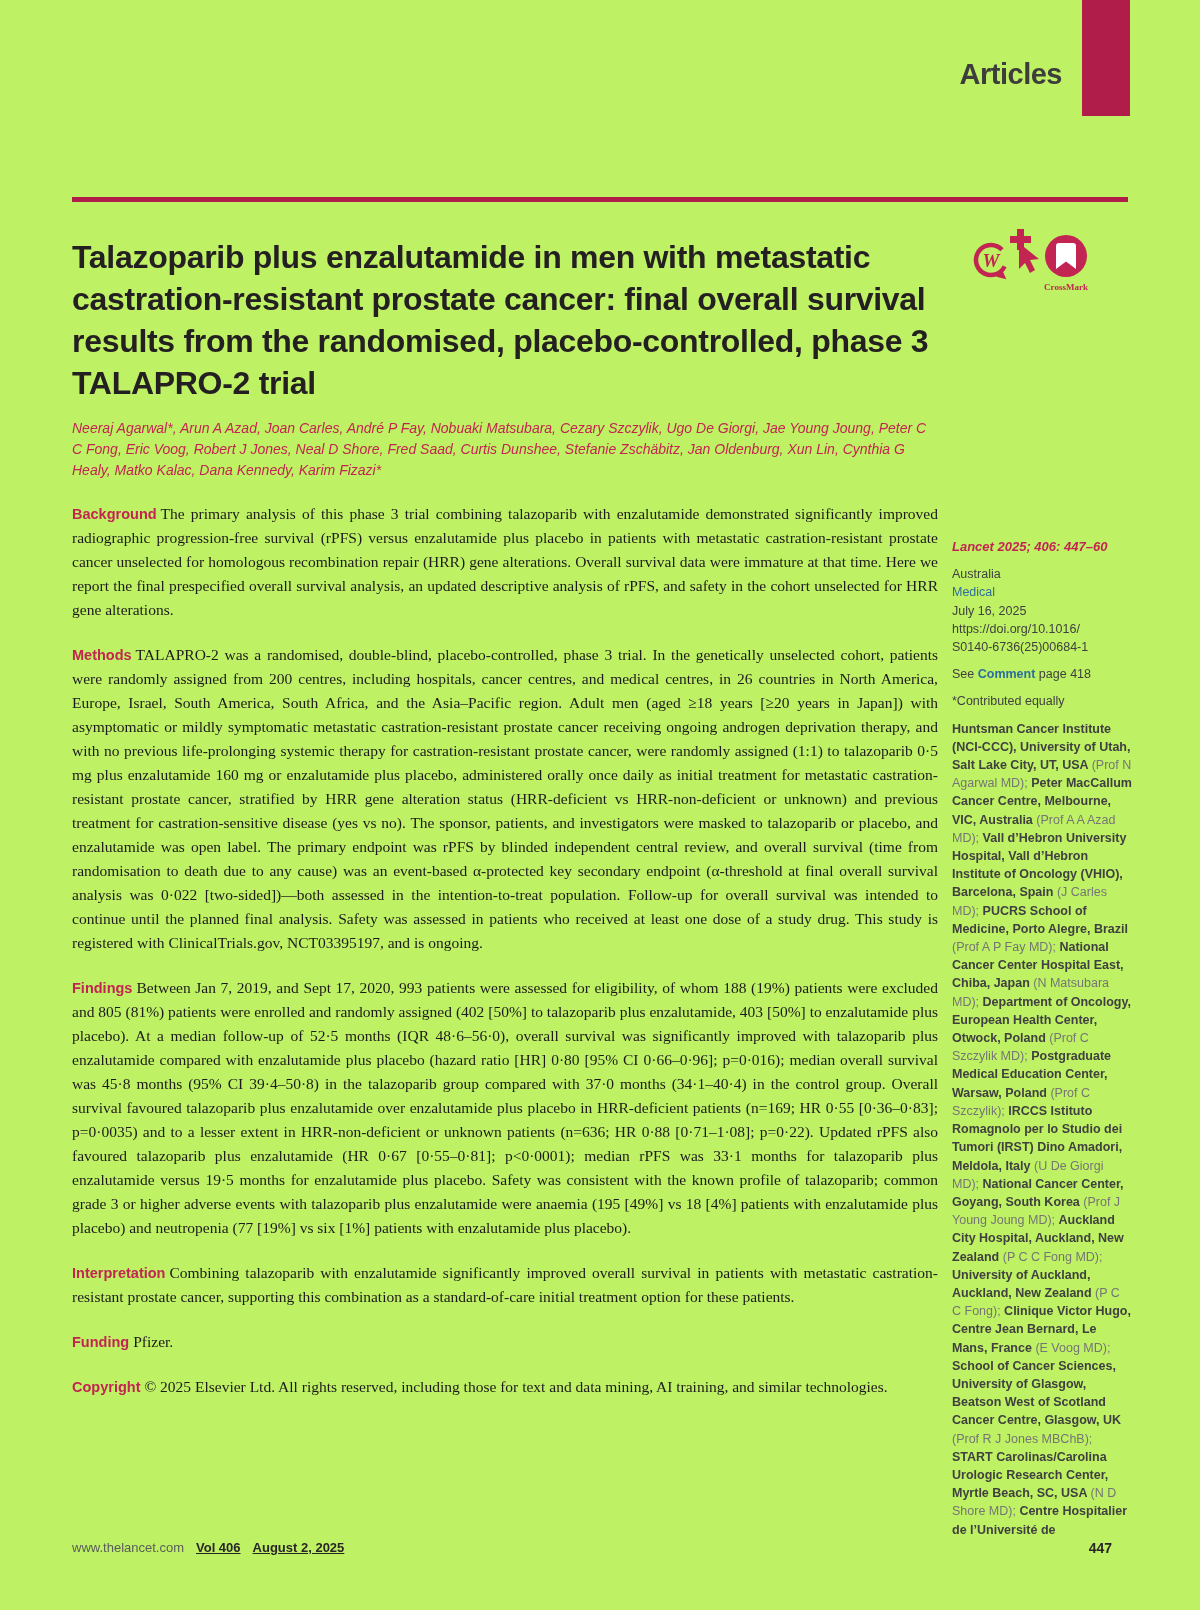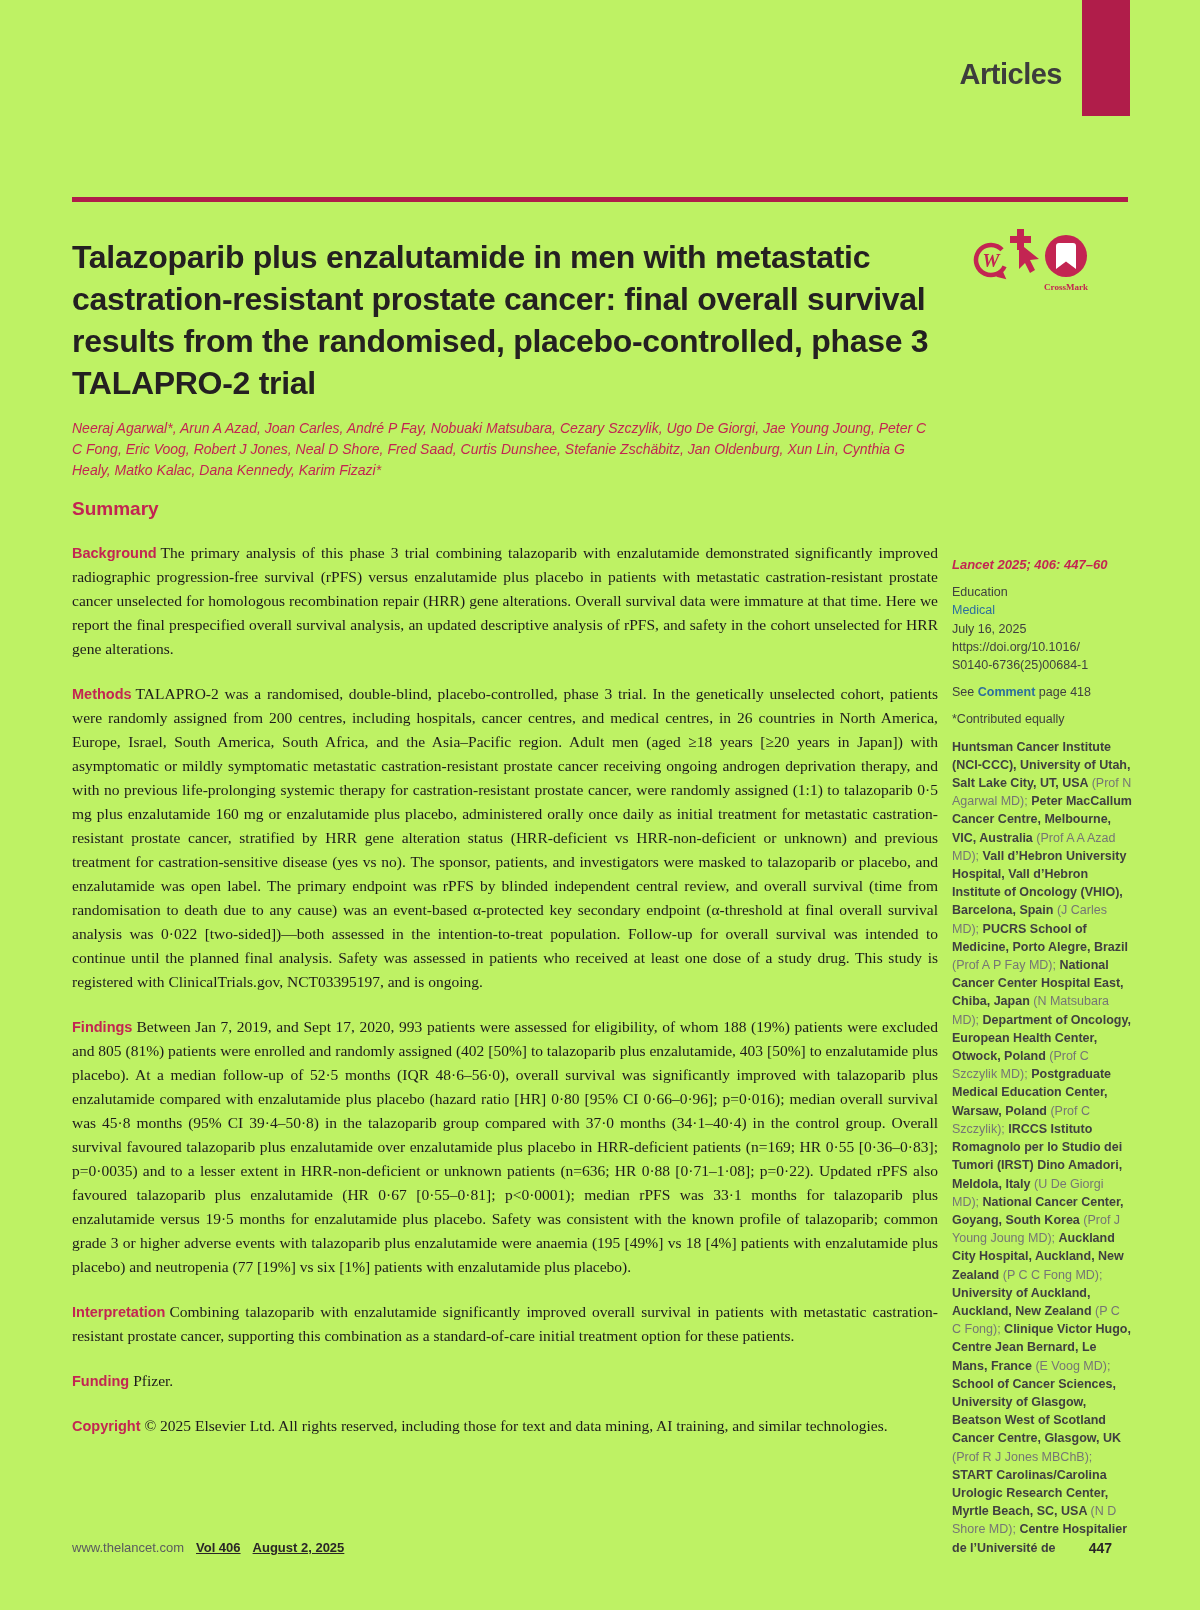--- a/index.html
+++ b/index.html
@@ -23,21 +23,21 @@
         text-align:justify;color:#1d1a1b;}
   .para .label{font-family:"Liberation Sans",sans-serif;font-weight:bold;color:var(--red-text);
         font-size:14.5px;margin-right:4px;}
 
   .icons{position:absolute;left:948px;top:228px;width:140px;height:74px;}
   .icon-w{position:absolute;left:22px;top:10px;}
   .icon-cursor{position:absolute;left:60px;top:0px;}
   .icon-cm{position:absolute;left:96px;top:6px;text-align:center;}
   .cm-caption{font-family:"Liberation Serif",serif;font-size:9px;color:var(--red-text);margin-top:0px;font-weight:bold;}
 
-  .sidebar{position:absolute;left:952px;top:556px;width:180px;font-size:12.5px;line-height:18.2px;}
+  .sidebar{position:absolute;left:952px;top:538px;width:180px;font-size:12.5px;line-height:18.2px;}
   .cite{font-weight:bold;font-style:italic;color:var(--red-text);font-size:13px;margin-bottom:9px;}
   .pub{color:var(--side-dark);margin-bottom:9px;}
   .pub span{display:block;}
   .see{margin-bottom:9px;}
   .contrib{color:var(--side-dark);margin-bottom:9px;}
   .affil{}
   .seg-d{color:var(--side-dark);}
   .seg-b{color:var(--side-dark);font-weight:bold;}
   .seg-r{color:var(--side-gray);}
   .seg-link{color:var(--link);}
@@ -59,21 +59,20 @@
 
   <div class="main">
     <h1 class="title">
       <div>Talazoparib plus enzalutamide in men with metastatic</div>
       <div>castration-resistant prostate cancer: final overall survival</div>
       <div>results from the randomised, placebo-controlled, phase 3</div>
       <div>TALAPRO-2 trial</div>
     </h1>
     <p class="authors">Neeraj Agarwal*, Arun A Azad, Joan Carles, André P Fay, Nobuaki Matsubara, Cezary Szczylik, Ugo De Giorgi, Jae Young Joung, Peter C C Fong, Eric Voog, Robert J Jones, Neal D Shore, Fred Saad, Curtis Dunshee, Stefanie Zschäbitz, Jan Oldenburg, Xun Lin, Cynthia G Healy, Matko Kalac, Dana Kennedy, Karim Fizazi*</p>
 
-    <h2 class="summary-h">Summary</h2>
 
     <p class="para"><span class="label">Background</span><span>The primary analysis of this phase 3 trial combining talazoparib with enzalutamide demonstrated significantly improved radiographic progression-free survival (rPFS) versus enzalutamide plus placebo in patients with metastatic castration-resistant prostate cancer unselected for homologous recombination repair (HRR) gene alterations. Overall survival data were immature at that time. Here we report the final prespecified overall survival analysis, an updated descriptive analysis of rPFS, and safety in the cohort unselected for HRR gene alterations.</span></p>
 
     <p class="para"><span class="label">Methods</span><span>TALAPRO-2 was a randomised, double-blind, placebo-controlled, phase 3 trial. In the genetically unselected cohort, patients were randomly assigned from 200 centres, including hospitals, cancer centres, and medical centres, in 26 countries in North America, Europe, Israel, South America, South Africa, and the Asia–Pacific region. Adult men (aged ≥18 years [≥20 years in Japan]) with asymptomatic or mildly symptomatic metastatic castration-resistant prostate cancer receiving ongoing androgen deprivation therapy, and with no previous life-prolonging systemic therapy for castration-resistant prostate cancer, were randomly assigned (1:1) to talazoparib 0·5 mg plus enzalutamide 160 mg or enzalutamide plus placebo, administered orally once daily as initial treatment for metastatic castration-resistant prostate cancer, stratified by HRR gene alteration status (HRR-deficient vs HRR-non-deficient or unknown) and previous treatment for castration-sensitive disease (yes vs no). The sponsor, patients, and investigators were masked to talazoparib or placebo, and enzalutamide was open label. The primary endpoint was rPFS by blinded independent central review, and overall survival (time from randomisation to death due to any cause) was an event-based α-protected key secondary endpoint (α-threshold at final overall survival analysis was 0·022 [two-sided])—both assessed in the intention-to-treat population. Follow-up for overall survival was intended to continue until the planned final analysis. Safety was assessed in patients who received at least one dose of a study drug. This study is registered with ClinicalTrials.gov, NCT03395197, and is ongoing.</span></p>
 
     <p class="para"><span class="label">Findings</span><span>Between Jan 7, 2019, and Sept 17, 2020, 993 patients were assessed for eligibility, of whom 188 (19%) patients were excluded and 805 (81%) patients were enrolled and randomly assigned (402 [50%] to talazoparib plus enzalutamide, 403 [50%] to enzalutamide plus placebo). At a median follow-up of 52·5 months (IQR 48·6–56·0), overall survival was significantly improved with talazoparib plus enzalutamide compared with enzalutamide plus placebo (hazard ratio [HR] 0·80 [95% CI 0·66–0·96]; p=0·016); median overall survival was 45·8 months (95% CI 39·4–50·8) in the talazoparib group compared with 37·0 months (34·1–40·4) in the control group. Overall survival favoured talazoparib plus enzalutamide over enzalutamide plus placebo in HRR-deficient patients (n=169; HR 0·55 [0·36–0·83]; p=0·0035) and to a lesser extent in HRR-non-deficient or unknown patients (n=636; HR 0·88 [0·71–1·08]; p=0·22). Updated rPFS also favoured talazoparib plus enzalutamide (HR 0·67 [0·55–0·81]; p&lt;0·0001); median rPFS was 33·1 months for talazoparib plus enzalutamide versus 19·5 months for enzalutamide plus placebo. Safety was consistent with the known profile of talazoparib; common grade 3 or higher adverse events with talazoparib plus enzalutamide were anaemia (195 [49%] vs 18 [4%] patients with enzalutamide plus placebo) and neutropenia (77 [19%] vs six [1%] patients with enzalutamide plus placebo).</span></p>
 
     <p class="para"><span class="label">Interpretation</span><span>Combining talazoparib with enzalutamide significantly improved overall survival in patients with metastatic castration-resistant prostate cancer, supporting this combination as a standard-of-care initial treatment option for these patients.</span></p>
 
     <p class="para"><span class="label">Funding</span><span>Pfizer.</span></p>
@@ -99,21 +98,21 @@
         <path d="M15 9 h14 a3 3 0 0 1 3 3 v23 l-10 -7.5 L12 35 v-23 a3 3 0 0 1 3 -3 z" fill="#ffffff"></path>
       </svg>
       <div class="cm-caption">CrossMark</div>
     </div>
   </div>
 
   <aside class="sidebar">
     <p class="cite">Lancet 2025; 406: 447–60</p>
     <p class="pub">
       <span>
-          <span class="seg-d">Education </span>
+          <span class="seg-d">Australia </span>
           <span class="seg-link">Medical</span>
         </span>
       <span>July 16, 2025</span>
       <span>https://doi.org/10.1016/</span>
       <span>S0140-6736(25)00684-1</span>
     </p>
     <p class="see"><span class="seg-d">See </span><span class="seg-linkb">Comment</span><span class="seg-d"> page 418</span></p>
     <p class="contrib">*Contributed equally</p>
     <p class="affil"><span class="seg-b">Huntsman Cancer Institute (NCI-CCC), University of Utah, Salt Lake City, UT, USA </span><span class="seg-r">(Prof N Agarwal MD); </span><span class="seg-b">Peter MacCallum Cancer Centre, Melbourne, VIC, Australia </span><span class="seg-r">(Prof A A Azad MD); </span><span class="seg-b">Vall d’Hebron University Hospital, Vall d’Hebron Institute of Oncology (VHIO), Barcelona, Spain </span><span class="seg-r">(J Carles MD); </span><span class="seg-b">PUCRS School of Medicine, Porto Alegre, Brazil </span><span class="seg-r">(Prof A P Fay MD); </span><span class="seg-b">National Cancer Center Hospital East, Chiba, Japan </span><span class="seg-r">(N Matsubara MD); </span><span class="seg-b">Department of Oncology, European Health Center, Otwock, Poland </span><span class="seg-r">(Prof C Szczylik MD); </span><span class="seg-b">Postgraduate Medical Education Center, Warsaw, Poland </span><span class="seg-r">(Prof C Szczylik); </span><span class="seg-b">IRCCS Istituto Romagnolo per lo Studio dei Tumori (IRST) Dino Amadori, Meldola, Italy </span><span class="seg-r">(U De Giorgi MD); </span><span class="seg-b">National Cancer Center, Goyang, South Korea </span><span class="seg-r">(Prof J Young Joung MD); </span><span class="seg-b">Auckland City Hospital, Auckland, New Zealand </span><span class="seg-r">(P C C Fong MD); </span><span class="seg-b">University of Auckland, Auckland, New Zealand </span><span class="seg-r">(P C C Fong); </span><span class="seg-b">Clinique Victor Hugo, Centre Jean Bernard, Le Mans, France </span><span class="seg-r">(E Voog MD); </span><span class="seg-b">School of Cancer Sciences, University of Glasgow, Beatson West of Scotland Cancer Centre, Glasgow, UK </span><span class="seg-r">(Prof R J Jones MBChB); </span><span class="seg-b">START Carolinas/Carolina Urologic Research Center, Myrtle Beach, SC, USA </span><span class="seg-r">(N D Shore MD); </span><span class="seg-b">Centre Hospitalier de l’Université de</span></p>
   </aside>

